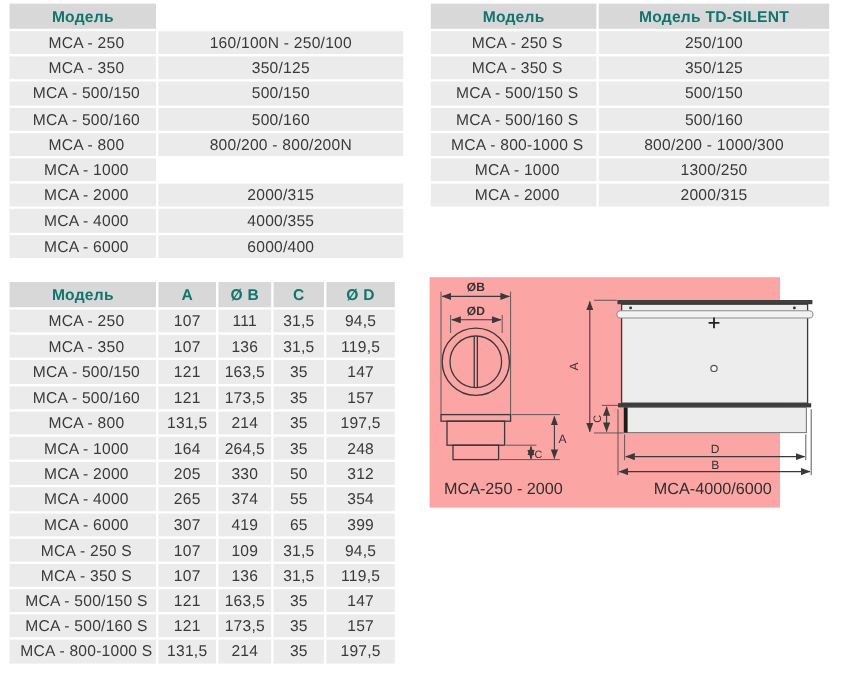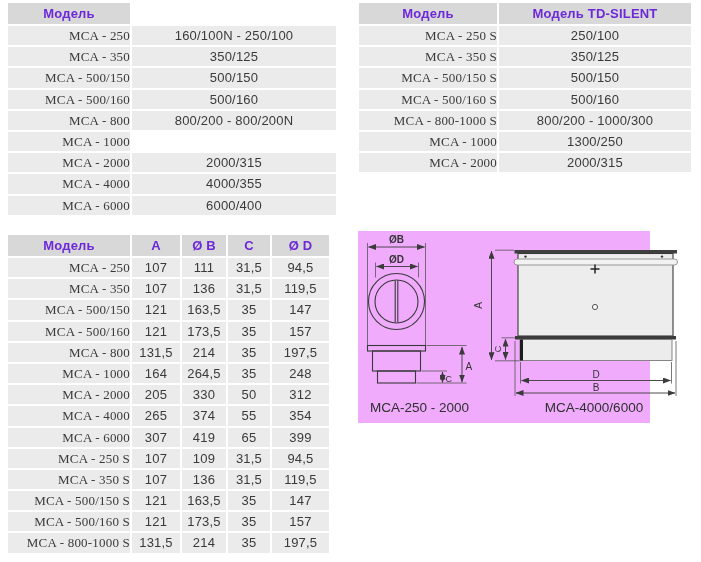--- a/index.html
+++ b/index.html
@@ -2,28 +2,28 @@
 <html><head>
 <meta charset="utf-8">
 <style>
   html,body{margin:0;padding:0;background:#fff;}
   .page{position:relative;width:701px;height:562px;background:#ffffff;overflow:hidden;
         font-family:"Liberation Sans",sans-serif;color:#383838;}
   .tbl{position:absolute;}
   .tr{display:grid;column-gap:2px;margin-bottom:2px;}
   .td{background:#ebebeb;font-size:13px;height:19.2px;line-height:19.4px;
       white-space:nowrap;overflow:hidden;letter-spacing:0.2px;color:#3a3a3a;}
-  .td.model{text-align:right;padding-left:6px;font-family:Liberation Serif, serif;}
+  .td.model{text-align:center;padding-left:6px;}
   .td.num{text-align:center;}
   .tr.th .td{background:#d8d8d8;font-weight:bold;text-align:center;height:21px;
-             line-height:21px;padding-left:0;color:#6d28d9;}
+             line-height:21px;padding-left:0;color:#0f766e;}
   .t-mix{left:8px;top:3px;}  .t-mix .tr{grid-template-columns:122px 204px;}
   .t-sil{left:359px;top:3px;} .t-sil .tr{grid-template-columns:138px 192px;}
   .t-dim{left:8px;top:235px;} .t-dim .tr{grid-template-columns:122px 48px 44px 42px 57px;}
-  .panel{position:absolute;left:358px;top:231px;width:292px;height:192px;background:#f0abfc;}
+  .panel{position:absolute;left:358px;top:231px;width:292px;height:192px;background:#fca5a5;}
   svg text{font-family:"Liberation Sans",sans-serif;fill:#333333;}
   .dimtxt{font-size:10px;}
   .dimtxt-s{font-size:9px;}
   .cap{font-size:13.5px;fill:#2f2f2f;}
 </style>
 </head>
 <body>
 
 <div class="page">
 

